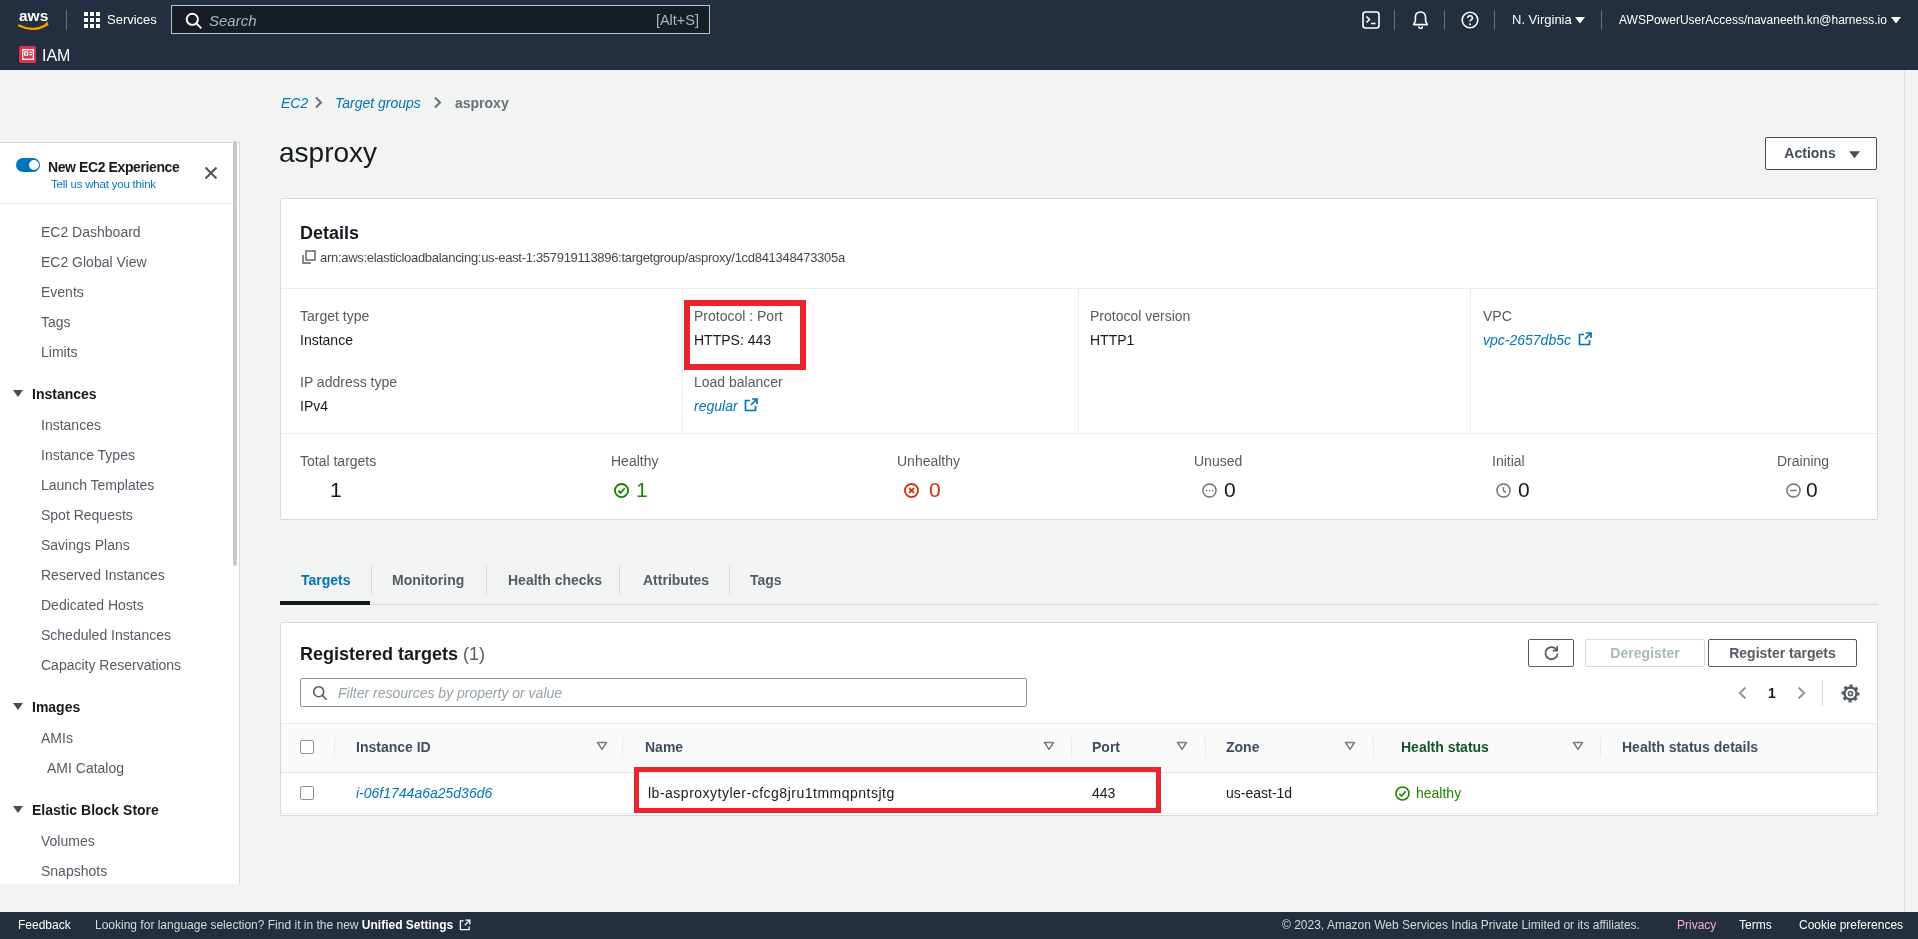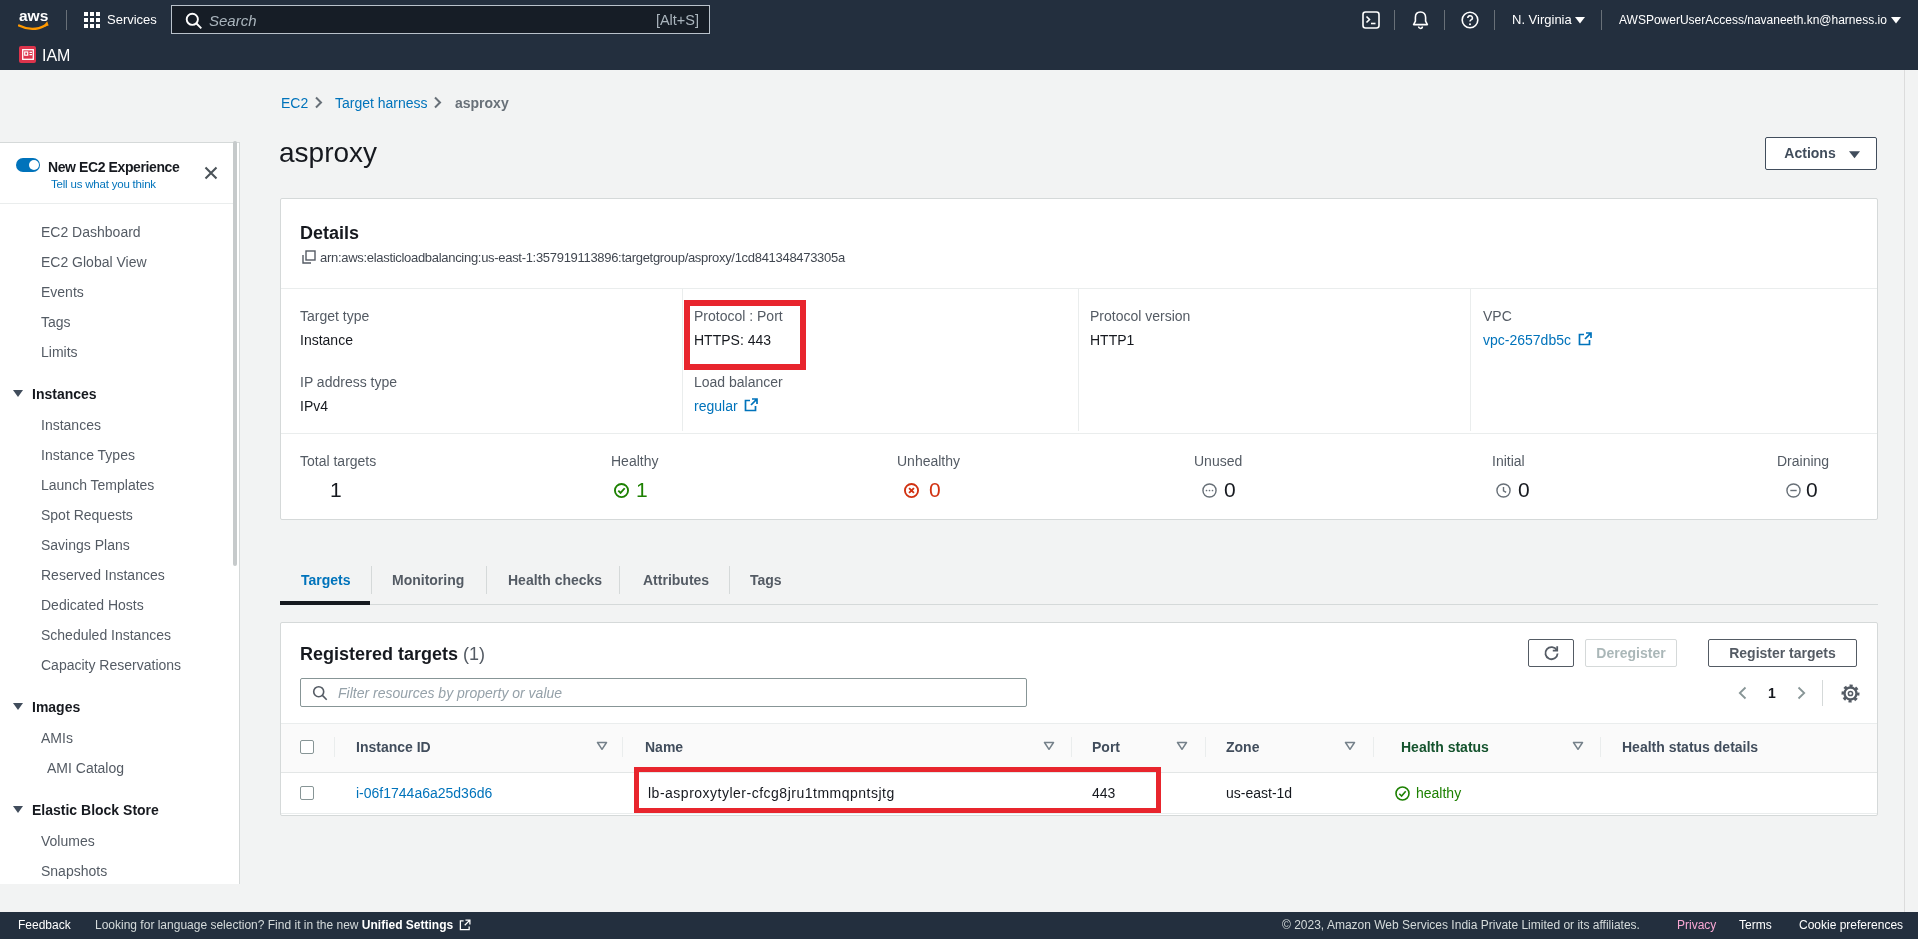--- a/index.html
+++ b/index.html
@@ -1,21 +1,21 @@
 <!DOCTYPE html>
 <html><head>
 <meta charset="utf-8">
 <style>
 * { margin:0; padding:0; box-sizing:border-box; }
 html,body { width:1918px; height:939px; }
 body { position:relative; font-family:"Liberation Sans", sans-serif; background:#f2f3f3; overflow:hidden; color:#16191f; }
 .abs { position:absolute; }
 .lbl { font-size:14px; color:#545b64; line-height:16px; }
 .val { font-size:14px; color:#16191f; line-height:16px; }
-.link { font-size:14px; color:#0073bb; line-height:16px; }
+.link { font-size:14px; color:#0073bb; line-height:16px;font-style:italic; }
 
 #topbar { position:absolute; left:0; top:0; width:1918px; height:40px; background:#232f3e; }
 #favbar { position:absolute; left:0; top:40px; width:1918px; height:30px; background:#232f3e; }
 #topbar .vdiv { position:absolute; top:10px; width:1px; height:20px; background:#687078; }
 .tb-txt { position:absolute; color:#fff; font-size:13px; line-height:15px; }
 #searchbox { position:absolute; left:171px; top:5px; width:539px; height:29px; background:#161d26; border:1px solid #b9c2cb; }
 #iamchip { position:absolute; left:19px; top:6px; width:17px; height:17px; background:#dd344c; border-radius:2px; }
 
 #sidepanel { position:absolute; left:0; top:142px; width:240px; height:742px; background:#fff; border-top:1px solid #d5d9d9; border-right:1px solid #d5d9d9; }
 #sidescroll { position:absolute; left:233px; top:141px; width:4px; height:425px; background:#c6cacb; border-radius:2px; }
@@ -136,21 +136,21 @@
 <span class="sm-item" style="top:760px;margin-left:6px;">AMI Catalog</span>
 <div class="sm-tri" style="top:806px;"></div>
 <span class="sm-head" style="top:802px;">Elastic Block Store</span>
 <span class="sm-item" style="top:833px;">Volumes</span>
 <span class="sm-item" style="top:863px;">Snapshots</span>
 
 <span class="link abs" style="left:281px;top:95px;">EC2</span>
 <svg class="abs" style="left:314px;top:96px;" width="9" height="13" viewBox="0 0 8 13">
     <path d="M1.5 1.5 L6.5 6.5 L1.5 11.5" fill="none" stroke="#687078" stroke-width="2"></path>
   </svg>
-<span class="link abs" style="left:335px;top:95px;">Target harness</span>
+<span class="link abs" style="left:335px;top:95px;">Target groups</span>
 <svg class="abs" style="left:433px;top:96px;" width="9" height="13" viewBox="0 0 8 13">
     <path d="M1.5 1.5 L6.5 6.5 L1.5 11.5" fill="none" stroke="#687078" stroke-width="2"></path>
   </svg>
 <span class="abs" style="left:455px;top:95px;font-size:14px;color:#687078;font-weight:bold;line-height:16px;">asproxy</span>
 <span class="abs" style="left:279px;top:137px;font-size:28px;color:#16191f;line-height:32px;">asproxy</span>
 <div class="btn" style="left:1765px;top:137px;width:112px;height:33px;line-height:31px;padding-right:22px;color:#414d5c;border-color:#414d5c;">Actions
   <svg class="abs" style="left:83px;top:13px;" width="11" height="8" viewBox="0 0 10 7">
       <path d="M0 0 H10 L5 6.5 Z" fill="#414d5c"></path>
     </svg>
 </div>
@@ -236,21 +236,21 @@
 <div class="abs" style="left:280px;top:601px;width:90px;height:4px;background:#16191f;"></div>
 
 <div class="card" style="left:280px;top:622px;width:1598px;height:194px;"></div>
 <span class="abs" style="left:300px;top:643px;font-size:18px;font-weight:bold;line-height:22px;">Registered targets <span style="font-weight:normal;color:#545b64;">(1)</span></span>
 <div class="btn" style="left:1528px;top:639px;width:46px;">
   <svg class="abs" style="left:14px;top:5px;" width="17" height="17" viewBox="0 0 17 17">
     <path d="M 13.8 5.1 A 6.1 6.1 0 1 0 14.6 8.5" fill="none" stroke="#545b64" stroke-width="1.8"></path>
     <path d="M14.2 1.2 V5.6 H9.8" fill="none" stroke="#545b64" stroke-width="1.8"></path>
   </svg>
 </div>
-<div class="btn" style="left:1585px;top:639px;width:92px;line-height:26px;border-color:#d5d9d9;color:#aab7b8;">Deregister</div>
+<div class="btn" style="left:1585px;top:639px;width:120px;line-height:26px;border-color:#d5d9d9;color:#aab7b8;">Deregister</div>
 <div class="btn" style="left:1708px;top:639px;width:149px;line-height:26px;">Register targets</div>
 <div class="abs" style="left:300px;top:678px;width:727px;height:29px;background:#fff;border:1px solid #879596;border-radius:2px;">
   <svg class="abs" style="left:11px;top:6px;" width="16" height="16" viewBox="0 0 16 16">
     <circle cx="6.7" cy="6.7" r="5" fill="none" stroke="#545b64" stroke-width="1.6"></circle>
     <path d="M10.4 10.4 L14.7 14.7" stroke="#545b64" stroke-width="1.6"></path>
   </svg>
   <span class="abs" style="left:37px;top:6px;font-size:14px;font-style:italic;color:#95a1a9;">Filter resources by property or value</span>
 </div>
 <svg class="abs" style="left:1738px;top:686px;" width="9" height="14" viewBox="0 0 9 14">
     <path d="M7.5 1.5 L1.8 7 L7.5 12.5" fill="none" stroke="#879596" stroke-width="1.8"></path>

